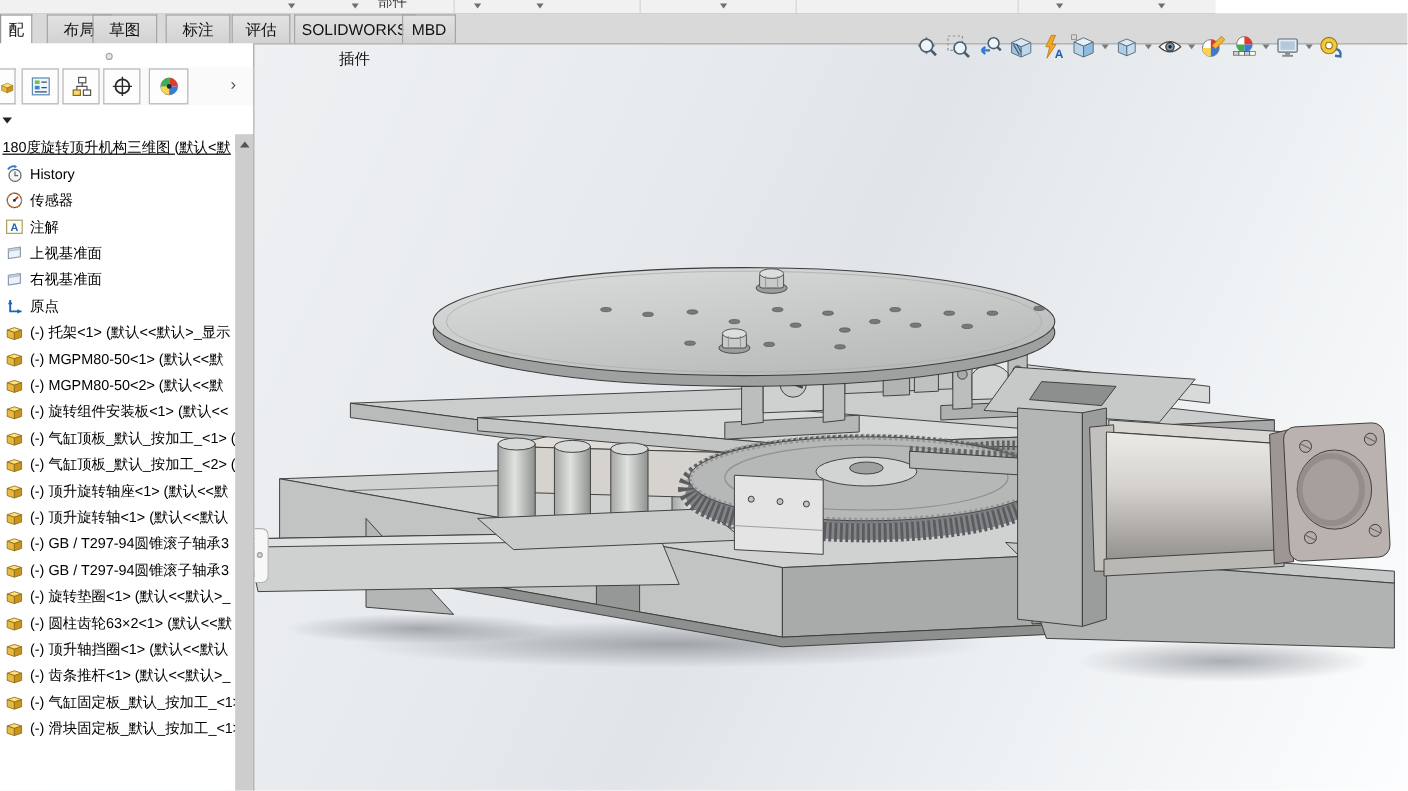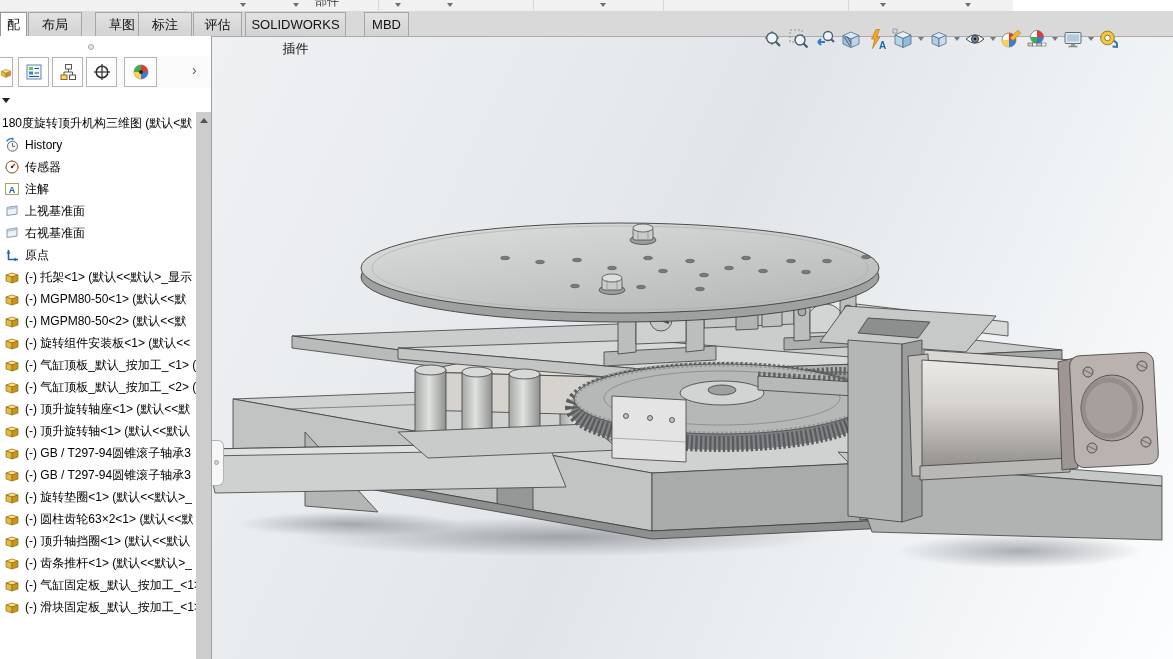--- a/index.html
+++ b/index.html
@@ -44,21 +44,21 @@
   .ptab{position:absolute;top:1px;width:31px;height:30px;border:1px solid #b5b5b5;background:#fdfdfd;
         box-sizing:border-box;display:flex;align-items:center;justify-content:center;overflow:hidden;}
   .ptab.clip{width:13px;border-left:none;justify-content:flex-start;}
   .ptab-more{position:absolute;top:6px;left:192px;font-size:14px;color:#555;}
   .filter{position:absolute;top:52px;left:0;width:211px;height:24px;background:#fff;}
   .filter .fcaret{position:absolute;left:2px;top:10px;width:0;height:0;border-left:4px solid transparent;
         border-right:4px solid transparent;border-top:5px solid #222;}
   .tree{position:absolute;top:76px;left:0;width:196px;height:547px;overflow:hidden;}
   .trow{height:22px;display:flex;align-items:center;white-space:nowrap;font-size:12px;color:#000;
         padding-left:4px;box-sizing:border-box;overflow:hidden;}
-  .trow.root{padding-left:2px;}
+  .trow.root{padding-left:2px;text-decoration:underline;}
   .ticon{width:16px;height:16px;flex:0 0 16px;margin-right:5px;}
   .ticon svg{width:16px;height:16px;display:block;}
   
   .vscroll{position:absolute;top:76px;left:196px;width:15px;height:547px;background:#cdcdcd;}
   .varrow{position:absolute;top:0;left:0;width:15px;height:16px;background:#cdcdcd;
         display:flex;align-items:center;justify-content:center;}
   .varrow i{width:0;height:0;border-left:4px solid transparent;border-right:4px solid transparent;
         border-bottom:5px solid #555;}
 </style>
 </head>
@@ -78,26 +78,26 @@
   <span class="sliver-caret" style="left:447px"></span>
   <span class="sliver-caret" style="left:600px"></span>
   <span class="sliver-caret" style="left:880px"></span>
   <span class="sliver-caret" style="left:965px"></span>
   <span class="sliver-caret" style="left:1140px"></span>
 </div>
 
 <div class="tabrow">
   <div id="ribbon-tabs">
       <div class="rtab active" style="left: 0px; width: 27px;">配体</div>
-      <div class="rtab" style="left: 28px; width: 54px;">布局</div>
-      <div class="rtab" style="left: 95px; width: 54px;">草图</div>
+      <div class="rtab" style="left: 39px; width: 54px;">布局</div>
+      <div class="rtab" style="left: 77px; width: 54px;">草图</div>
       <div class="rtab" style="left: 138px; width: 54px;">标注</div>
       <div class="rtab" style="left: 193px; width: 49px;">评估</div>
       <div class="rtab" style="left: 245px; width: 101px; text-align: center;">SOLIDWORKS 插件</div>
-      <div class="rtab" style="left: 364px; width: 45px;">MBD</div>
+      <div class="rtab" style="left: 335px; width: 45px;">MBD</div>
     </div>
 
   <div class="headsup">
     <span class="hbtn">
       <svg width="22" height="22" viewBox="0 0 22 22">
           <path d="M10,2.5 l-1.6,2.2 h3.2 z M10,17.5 l-1.6,-2.2 h3.2 z M2.5,10 l2.2,-1.6 v3.2 z M17.5,10 l-2.2,-1.6 v3.2 z" fill="#8a8a8a"></path>
           <circle cx="10" cy="10" r="5.3" fill="#edf4fa" stroke="#4a5d6e" stroke-width="1.4"></circle>
           <line x1="13.8" y1="13.8" x2="18" y2="18" stroke="#4a5d6e" stroke-width="2.2"></line>
         </svg>
       </span>

